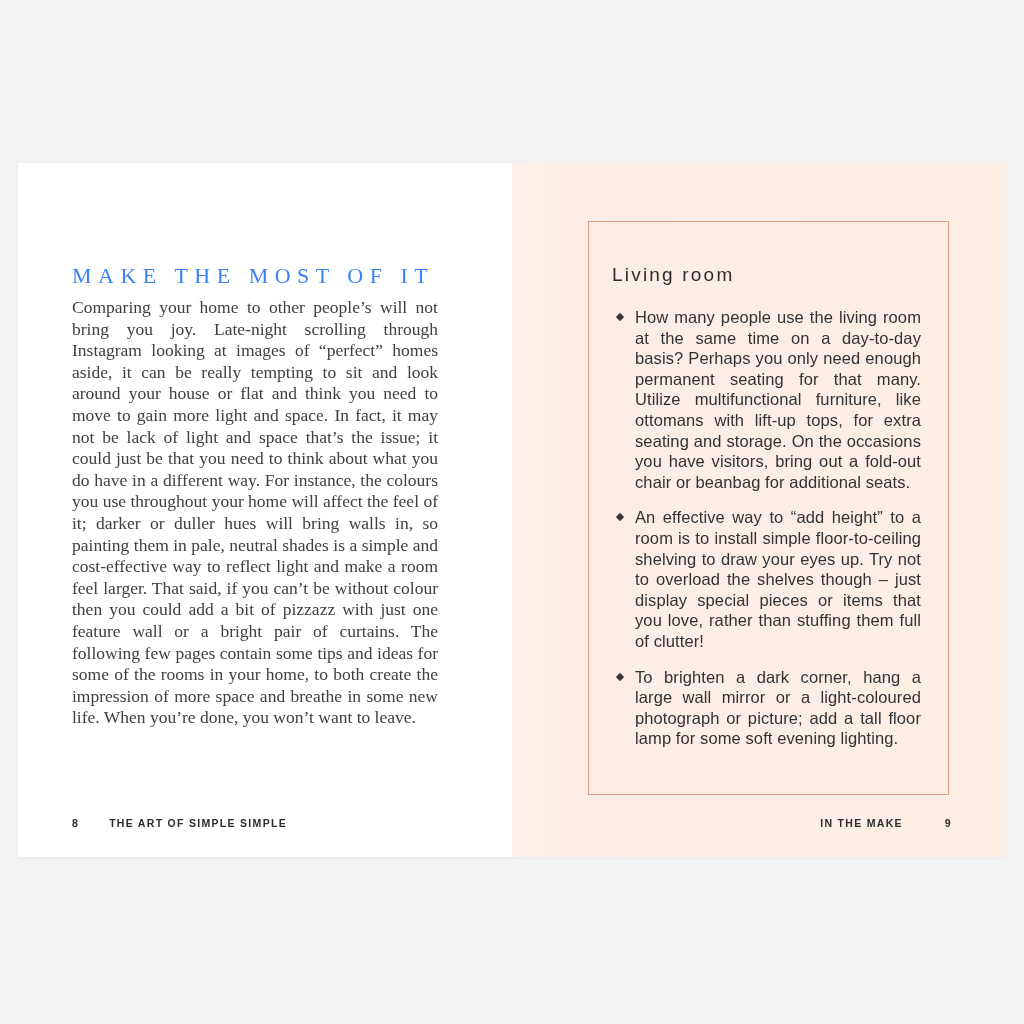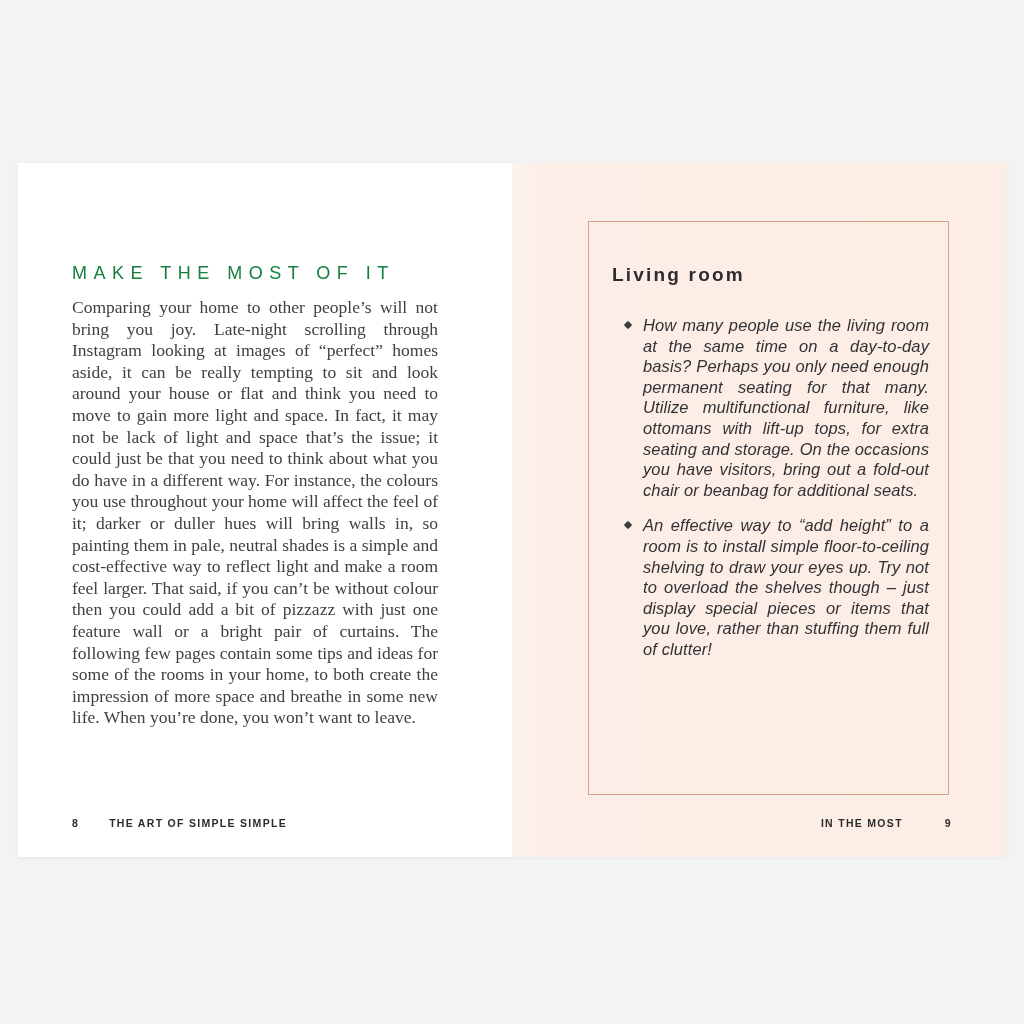--- a/index.html
+++ b/index.html
@@ -31,25 +31,25 @@
   .page-right {
     background: linear-gradient(90deg, #fdf3ed 0%, #fceee6 8%, #fceee5 100%);
   }
 
   
   .main-title {
     position: absolute;
     left: 54px;
     top: 100px;
     width: 380px;
-    font-family: Liberation Sans, sans-serif;
-    font-size: 18px;
+    font-family: Liberation Serif, serif;
+    font-size: 22px;
     font-weight: 300;
     letter-spacing: 6.5px;
-    color: #15803d;
+    color: #3b82f6;
     white-space: nowrap;
   }
   .body-text {
     position: absolute;
     left: 54px;
     top: 134px;
     width: 366px;
     font-family: "Liberation Serif", serif;
     font-size: 17.5px;
     line-height: 21.6px;
@@ -78,34 +78,33 @@
     width: 361px;
     height: 574px;
     border: 1px solid #d7a285;
     box-sizing: border-box;
   }
   .tip-heading {
     position: absolute;
     left: 23px;
     top: 42px;
     font-size: 19px;
-    font-weight: bold;
+    font-weight: normal;
     letter-spacing: 2.2px;
     color: #2d2d31;
     white-space: nowrap;
   }
   .tip-list {
     position: absolute;
     left: 23px;
     top: 81px;
     width: 305px;
-    margin: 12px;
+    margin: 4px;
     padding: 0;
     list-style: none;
-    font-style: italic;
   }
   .tip-item {
     position: relative;
     padding-left: 19px;
     margin-bottom: 15px;
     font-size: 16.5px;
     line-height: 20.6px;
     letter-spacing: 0.1px;
     text-align: justify;
     color: #323236;
@@ -140,21 +139,25 @@
       <div class="tip-heading">Living room</div>
       <ul class="tip-list">
         <li class="tip-item">
           <span class="diamond"></span>
           <span>How many people use the living room at the same time on a day-to-day basis? Perhaps you only need enough permanent seating for that many. Utilize multifunctional furniture, like ottomans with lift-up tops, for extra seating and storage. On the occasions you have visitors, bring out a fold-out chair or beanbag for additional seats.</span>
         </li>
         <li class="tip-item">
           <span class="diamond"></span>
           <span>An effective way to “add height” to a room is to install simple floor-to-ceiling shelving to draw your eyes up. Try not to overload the shelves though – just display special pieces or items that you love, rather than stuffing them full of clutter!</span>
         </li>
+        <li class="tip-item">
+          <span class="diamond"></span>
+          <span>To brighten a dark corner, hang a large wall mirror or a light-coloured photograph or picture; add a tall floor lamp for some soft evening lighting.</span>
+        </li>
       </ul>
     </div>
     <div class="footer footer-right">
-      <span>IN THE MOST</span>
+      <span>IN THE MAKE</span>
       <span>9</span>
     </div>
   </div>
 
 </div>
 
 </body></html>

